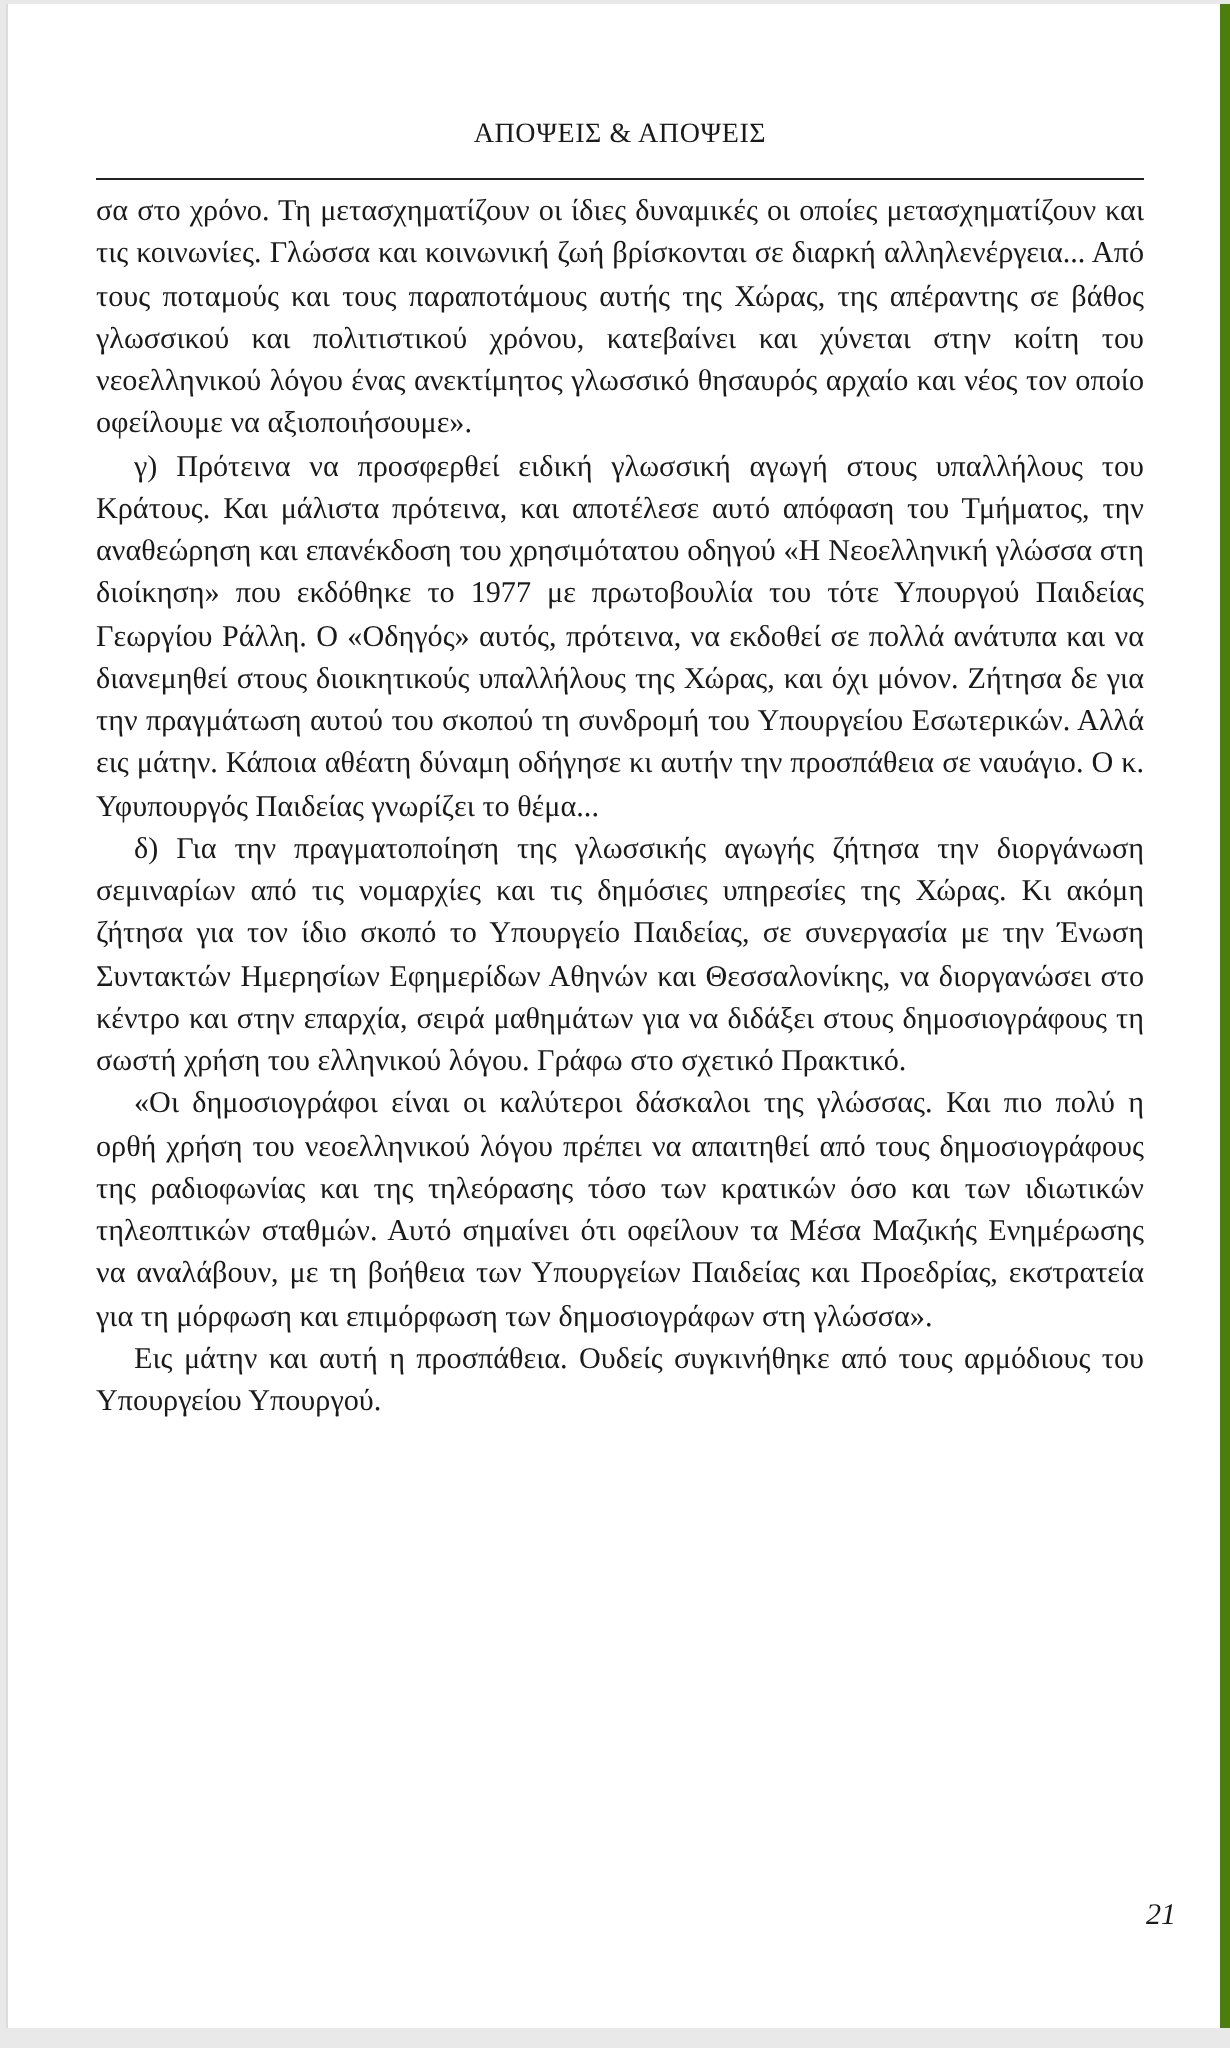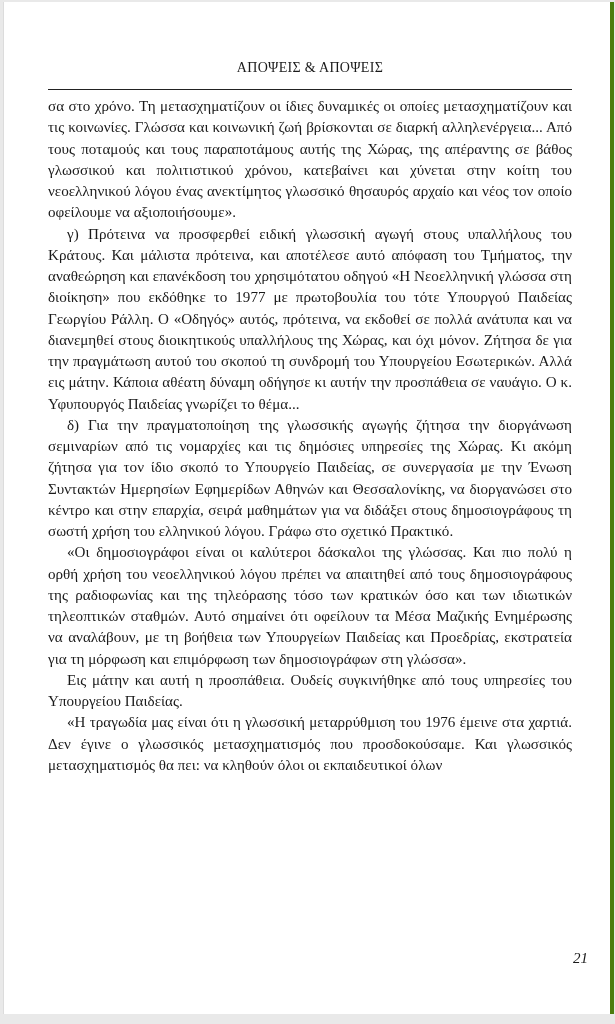--- a/index.html
+++ b/index.html
@@ -7,21 +7,21 @@
     width: 615px; height: 1024px; overflow: hidden;
     background: #e9e9e9;
     font-family: "Liberation Serif", "DejaVu Serif", serif;
     color: #1a1a1a;
   }
   .page {
     position: absolute; left: 3px; top: 2px;
     width: 606px; height: 1012px;
     background: #ffffff;
     border-left: 1px solid #dcdcdc;
-    border-right: 4px solid #4d7c0f;
+    border-right: 6px solid #4d7c0f;
   }
   .running-head {
     position: absolute; left: 44px; top: 58px; width: 524px;
     text-align: center; font-size: 14px; letter-spacing: 0.3px;
   }
   .rule {
     position: absolute; left: 44px; top: 87px; width: 524px; height: 0;
     border-top: 1.5px solid #222;
   }
   .body-text {
@@ -41,18 +41,17 @@
 
 <div class="page">
   <div class="running-head">ΑΠΟΨΕΙΣ &amp; ΑΠΟΨΕΙΣ</div>
   <div class="rule"></div>
 
   <div class="body-text">
     <p>σα στο χρόνο. Τη μετασχηματίζουν οι ίδιες δυναμικές οι οποίες μετασχηματίζουν και τις κοινωνίες. Γλώσσα και κοινωνική ζωή βρίσκονται σε διαρκή αλληλενέργεια... Από τους ποταμούς και τους παραποτάμους αυτής της Χώρας, της απέραντης σε βάθος γλωσσικού και πολιτιστικού χρόνου, κατεβαίνει και χύνεται στην κοίτη του νεοελληνικού λόγου ένας ανεκτίμητος γλωσσικό θησαυρός αρχαίο και νέος τον οποίο οφείλουμε να αξιοποιήσουμε».</p>
     <p class="indent">γ) Πρότεινα να προσφερθεί ειδική γλωσσική αγωγή στους υπαλλήλους του Κράτους. Και μάλιστα πρότεινα, και αποτέλεσε αυτό απόφαση του Τμήματος, την αναθεώρηση και επανέκδοση του χρησιμότατου οδηγού «Η Νεοελληνική γλώσσα στη διοίκηση» που εκδόθηκε το 1977 με πρωτοβουλία του τότε Υπουργού Παιδείας Γεωργίου Ράλλη. Ο «Οδηγός» αυτός, πρότεινα, να εκδοθεί σε πολλά ανάτυπα και να διανεμηθεί στους διοικητικούς υπαλλήλους της Χώρας, και όχι μόνον. Ζήτησα δε για την πραγμάτωση αυτού του σκοπού τη συνδρομή του Υπουργείου Εσωτερικών. Αλλά εις μάτην. Κάποια αθέατη δύναμη οδήγησε κι αυτήν την προσπάθεια σε ναυάγιο. Ο κ. Υφυπουργός Παιδείας γνωρίζει το θέμα...</p>
     <p class="indent">δ) Για την πραγματοποίηση της γλωσσικής αγωγής ζήτησα την διοργάνωση σεμιναρίων από τις νομαρχίες και τις δημόσιες υπηρεσίες της Χώρας. Κι ακόμη ζήτησα για τον ίδιο σκοπό το Υπουργείο Παιδείας, σε συνεργασία με την Ένωση Συντακτών Ημερησίων Εφημερίδων Αθηνών και Θεσσαλονίκης, να διοργανώσει στο κέντρο και στην επαρχία, σειρά μαθημάτων για να διδάξει στους δημοσιογράφους τη σωστή χρήση του ελληνικού λόγου. Γράφω στο σχετικό Πρακτικό.</p>
     <p class="indent">«Οι δημοσιογράφοι είναι οι καλύτεροι δάσκαλοι της γλώσσας. Και πιο πολύ η ορθή χρήση του νεοελληνικού λόγου πρέπει να απαιτηθεί από τους δημοσιογράφους της ραδιοφωνίας και της τηλεόρασης τόσο των κρατικών όσο και των ιδιωτικών τηλεοπτικών σταθμών. Αυτό σημαίνει ότι οφείλουν τα Μέσα Μαζικής Ενημέρωσης να αναλάβουν, με τη βοήθεια των Υπουργείων Παιδείας και Προεδρίας, εκστρατεία για τη μόρφωση και επιμόρφωση των δημοσιογράφων στη γλώσσα».</p>
-    <p class="indent">Εις μάτην και αυτή η προσπάθεια. Ουδείς συγκινήθηκε από τους υπηρεσίες του Υπουργείου Παιδείας.</p>
-    <p class="indent">«Η τραγωδία μας είναι ότι η γλωσσική μεταρρύθμιση του 1976 έμεινε στα χαρτιά. Δεν έγινε ο γλωσσικός μετασχηματισμός που προσδοκούσαμε. Και γλωσσικός μετασχηματισμός θα πει: να κληθούν όλοι οι εκπαιδευτικοί όλων</p>
+    <p class="indent">Εις μάτην και αυτή η προσπάθεια. Ουδείς συγκινήθηκε από τους αρμόδιους του Υπουργείου Υπουργού.</p>
   </div>
 
   <div class="page-number">21</div>
 </div>
 
 </body></html>

